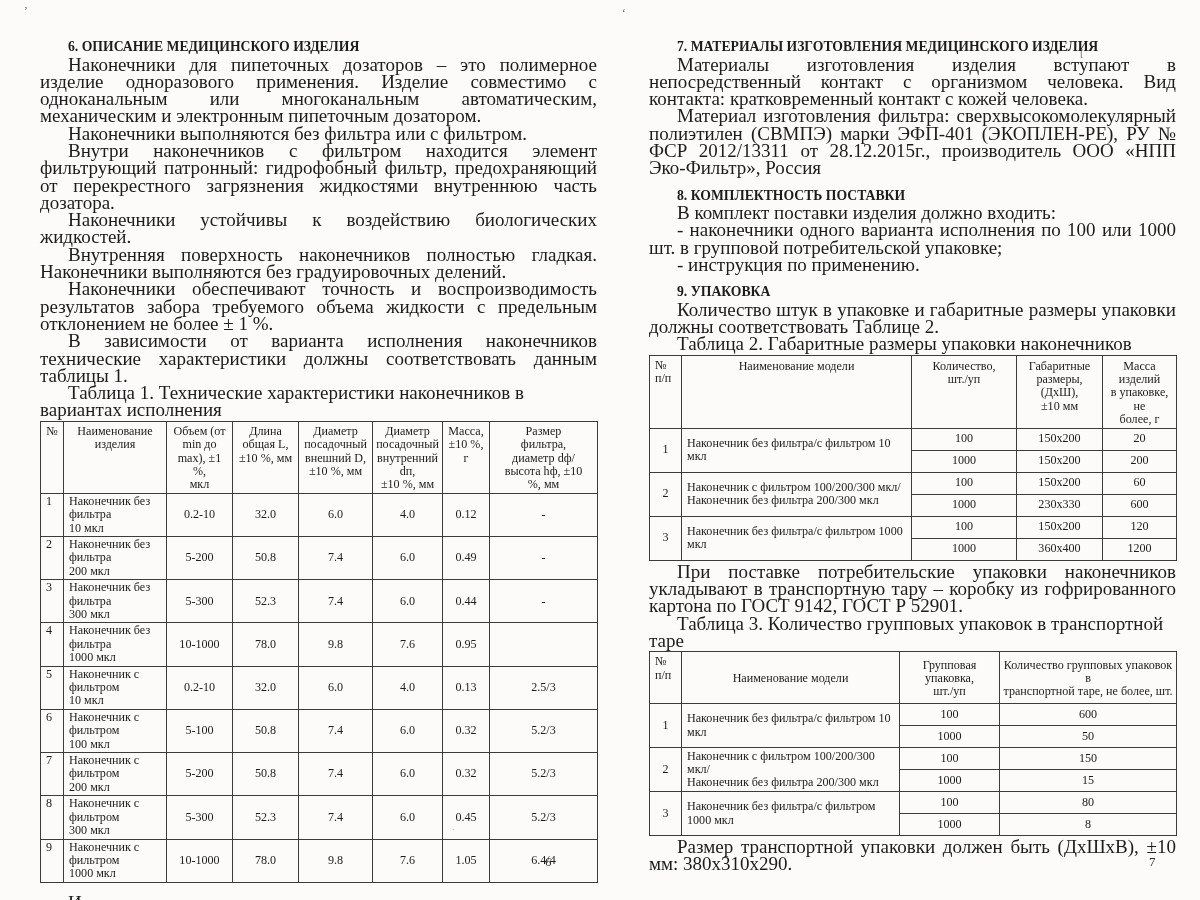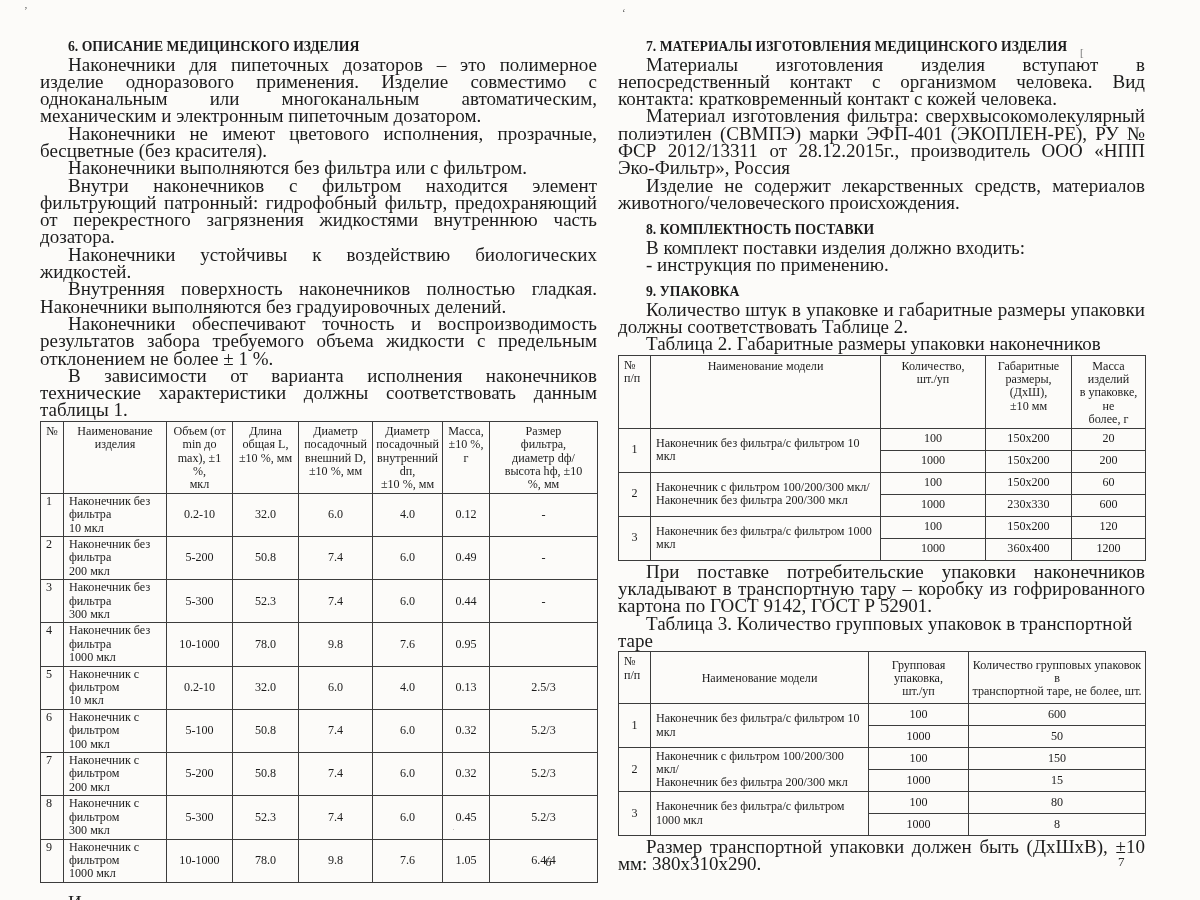--- a/index.html
+++ b/index.html
@@ -5,21 +5,21 @@
   * { box-sizing: border-box; }
   html,body { margin:0; padding:0; }
   body {
     width:1200px; height:900px;
     background:#fcfbf9;
     font-family:"Liberation Serif", serif;
     color:#1c1c1c;
     position:relative;
     overflow:hidden;
   }
-  .spread { display:flex; padding:38px 0 0 40px; gap:21px; }
+  .spread { display:flex; padding:38px 0 0 40px; gap:52px; }
   .col { position:relative; }
   .col-left  { width:557px; height:832px; }
   .col-right { width:527px; height:832px; }
 
   p { margin:0; text-indent:28px; text-align:justify; font-size:19px; line-height:17.3px; }
   p.caption { text-align:left; }
   h2 { margin:0; padding-left:28px; font-size:13.7px; line-height:17.5px; font-weight:bold; }
   h2.spaced { margin-top:10px; }
 
   table { border-collapse:collapse; table-layout:fixed; margin-top:2px; }
@@ -71,27 +71,27 @@
 <span class="artifact a1">ʼ</span>
 <span class="artifact a2">ʻ</span>
 <span class="artifact a3">[</span>
 <span class="artifact a4">·</span>
 
 <div class="spread">
 
   <section class="col col-left">
     <h2>6.  ОПИСАНИЕ МЕДИЦИНСКОГО ИЗДЕЛИЯ</h2>
     <p>Наконечники для пипеточных дозаторов – это полимерное изделие одноразового применения. Изделие совместимо с одноканальным или многоканальным автоматическим, механическим и электронным пипеточным дозатором.</p>
-    <p>Наконечники не имеют цветового исполнения, прозрачные, бесцветные (без красителя).</p>
     <p>Наконечники выполняются без фильтра или с фильтром.</p>
     <p>Внутри наконечников с фильтром находится элемент фильтрующий патронный: гидрофобный фильтр, предохраняющий от перекрестного загрязнения жидкостями внутреннюю часть дозатора.</p>
     <p>Наконечники устойчивы к воздействию биологических жидкостей.</p>
     <p>Внутренняя поверхность наконечников полностью гладкая. Наконечники выполняются без градуировочных делений.</p>
     <p>Наконечники обеспечивают точность и воспроизводимость результатов забора требуемого объема жидкости с предельным отклонением не более ± 1 %.</p>
     <p>В зависимости от варианта исполнения наконечников технические характеристики должны соответствовать данным таблицы 1.</p>
+    <p class="caption">Таблица 1. Технические характеристики наконечников в вариантах исполнения</p>
 
     <table id="table1">
       <colgroup>
         <col style="width:23px">
           <col style="width:103px">
           <col style="width:66px">
           <col style="width:66px">
         <col style="width:74px">
           <col style="width:70px">
           <col style="width:47px">
@@ -240,24 +240,24 @@
     </table>
 
     <p class="after-table">Изделие поставляется нестерильным.</p>
     <div class="pageno pageno-left">6</div>
   </section>
 
   <section class="col col-right">
     <h2>7.  МАТЕРИАЛЫ ИЗГОТОВЛЕНИЯ МЕДИЦИНСКОГО ИЗДЕЛИЯ</h2>
     <p>Материалы изготовления изделия вступают в непосредственный контакт с организмом человека. Вид контакта: кратковременный контакт с кожей человека.</p>
     <p>Материал изготовления фильтра: сверхвысокомолекулярный полиэтилен (СВМПЭ) марки ЭФП-401 (ЭКОПЛЕН-РЕ), РУ № ФСР 2012/13311 от 28.12.2015г., производитель ООО «НПП Эко-Фильтр», Россия</p>
-    <p>Изделие не содержит лекарственных средств, материалов животного/человеческого происхождения.</p>
 
     <h2 class="spaced">8.  КОМПЛЕКТНОСТЬ ПОСТАВКИ</h2>
     <p>В комплект поставки изделия должно входить:</p>
+    <p>- наконечники одного варианта исполнения по 100 или 1000 шт. в групповой потребительской упаковке;</p>
     <p>- инструкция по применению.</p>
 
     <h2 class="spaced">9.  УПАКОВКА</h2>
     <p>Количество штук в упаковке и габаритные размеры упаковки должны соответствовать Таблице 2.</p>
     <p class="caption">Таблица 2. Габаритные размеры упаковки наконечников</p>
 
     <table id="table2">
       <colgroup>
         <col style="width:32px">
           <col style="width:230px">

